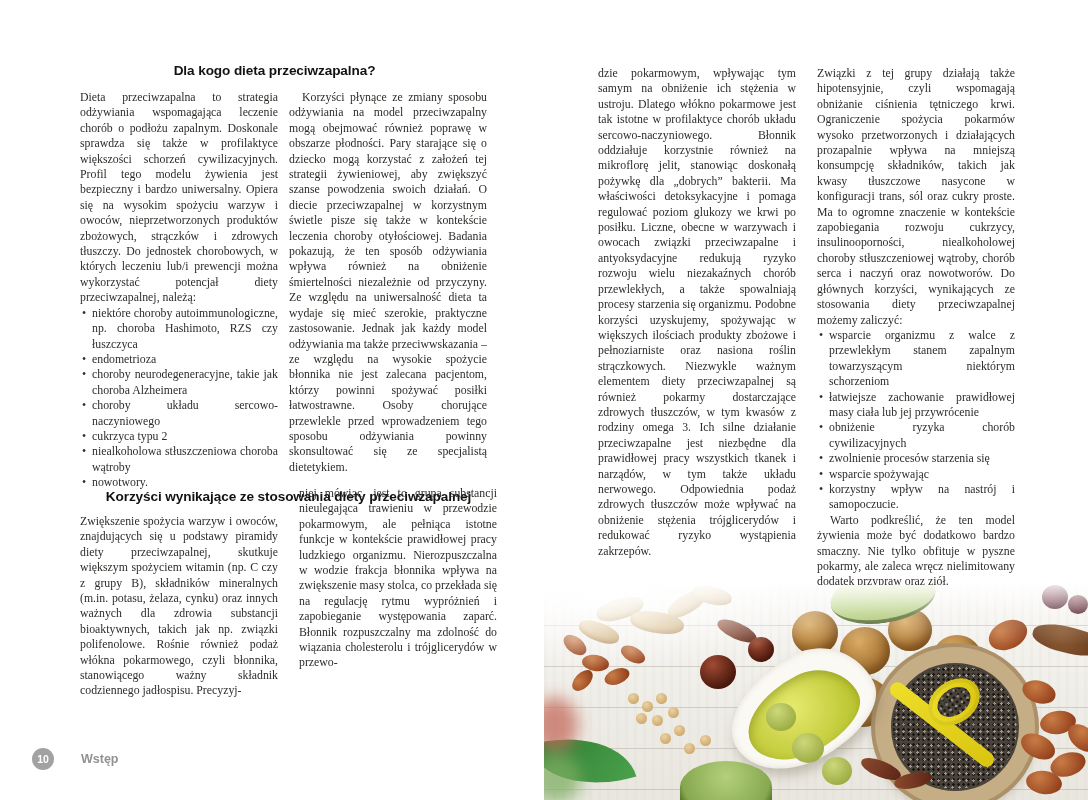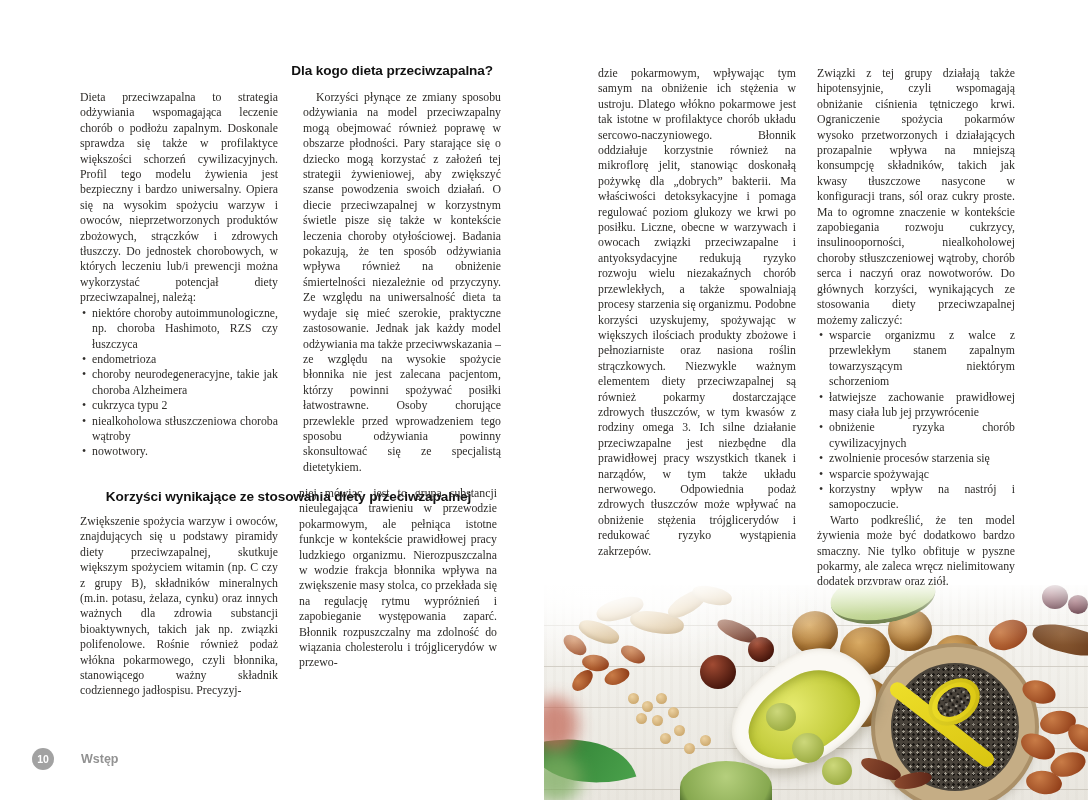--- a/index.html
+++ b/index.html
@@ -71,35 +71,36 @@
     background:
       radial-gradient(ellipse 62% 48% at 10% 4%, rgba(255,255,255,.97), rgba(255,255,255,0) 72%),
       linear-gradient(180deg, rgba(255,255,255,.88) 0px, rgba(255,255,255,.22) 30px, rgba(255,255,255,0) 60px);
   }
 </style>
 </head>
 <body>
 
 <div class="spread">
 
-  <h2 class="heading" style="left:76px; top:63px; width:417px;text-align:right;">Dla kogo dieta przeciwzapalna?</h2>
+  <h2 class="heading" style="left:66px; top:63px; width:417px;">Dla kogo dieta przeciwzapalna?</h2>
 
   <div class="col" style="left:80px; top:90px;">
     <p>Dieta przeciwzapalna to strategia odżywiania wspomagająca leczenie chorób o podłożu zapalnym. Doskonale sprawdza się także w profilaktyce większości schorzeń cywilizacyjnych. Profil tego modelu żywienia jest bezpieczny i bardzo uniwersalny. Opiera się na wysokim spożyciu warzyw i owoców, nieprzetworzonych produktów zbożowych, strączków i zdrowych tłuszczy. Do jednostek chorobowych, w których leczeniu lub/i prewencji można wykorzystać potencjał diety przeciwzapalnej, należą:</p>
     <ul class="bullets">
       <li>niektóre choroby autoimmunologiczne, np. choroba Hashimoto, RZS czy łuszczyca</li>
       <li>endometrioza</li>
       <li>choroby neurodegeneracyjne, takie jak choroba Alzheimera</li>
+      <li>choroby układu sercowo-naczyniowego</li>
       <li>cukrzyca typu 2</li>
       <li>niealkoholowa stłuszczeniowa choroba wątroby</li>
       <li>nowotwory.</li>
     </ul>
   </div>
 
-  <div class="col" style="left:303px; top:90px;">
+  <div class="col" style="left:289px; top:90px;">
     <p class="indent">Korzyści płynące ze zmiany sposobu odżywiania na model przeciwzapalny mogą obejmować również poprawę w obszarze płodności. Pary starające się o dziecko mogą korzystać z założeń tej strategii żywieniowej, aby zwiększyć szanse powodzenia swoich działań. O diecie przeciwzapalnej w korzystnym świetle pisze się także w kontekście leczenia choroby otyłościowej. Badania pokazują, że ten sposób odżywiania wpływa również na obniżenie śmiertelności niezależnie od przyczyny. Ze względu na uniwersalność dieta ta wydaje się mieć szerokie, praktyczne zastosowanie. Jednak jak każdy model odżywiania ma także przeciwwskazania – ze względu na wysokie spożycie błonnika nie jest zalecana pacjentom, którzy powinni spożywać posiłki łatwostrawne. Osoby chorujące przewlekle przed wprowadzeniem tego sposobu odżywiania powinny skonsultować się ze specjalistą dietetykiem.</p>
   </div>
 
   <h2 class="heading" style="left:80px; top:489px; width:417px;">Korzyści wynikające ze stosowania diety przeciwzapalnej</h2>
 
   <div class="col" style="left:80px; top:514px;">
     <p>Zwiększenie spożycia warzyw i owoców, znajdujących się u podstawy piramidy diety przeciwzapalnej, skutkuje większym spożyciem witamin (np. C czy z grupy B), składników mineralnych (m.in. potasu, żelaza, cynku) oraz innych ważnych dla zdrowia substancji bioaktywnych, takich jak np. związki polifenolowe. Rośnie również podaż włókna pokarmowego, czyli błonnika, stanowiącego ważny składnik codziennego jadłospisu. Precyzyj-</p>
   </div>
 
   <div class="col" style="left:299px; top:486px;">

